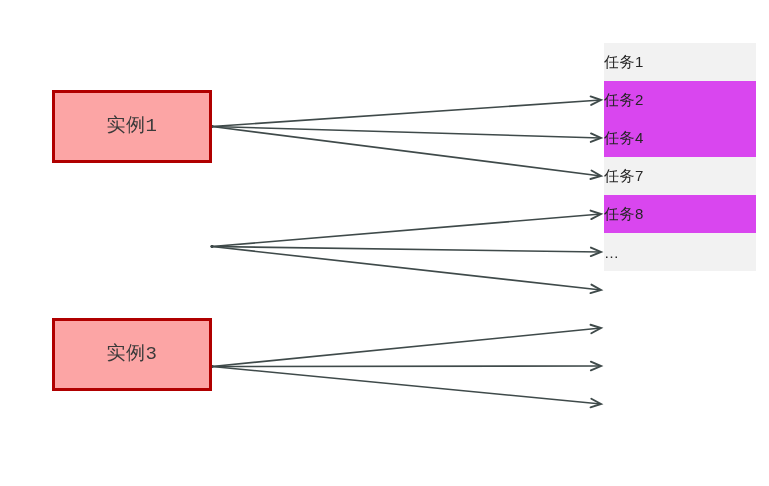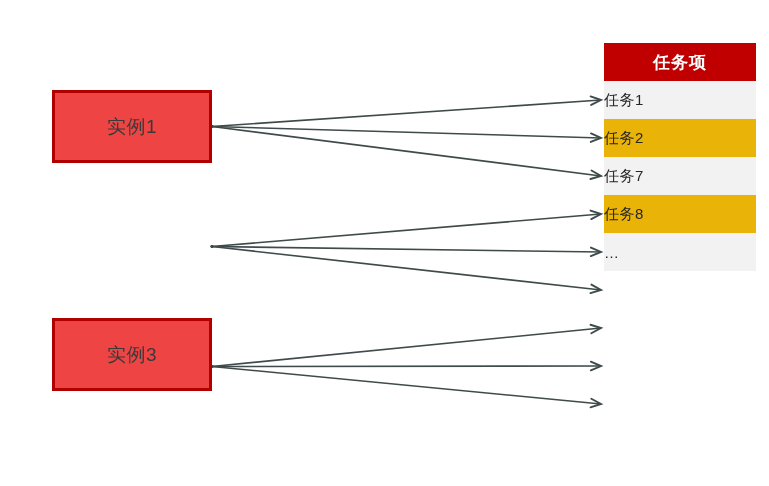--- a/index.html
+++ b/index.html
@@ -19,26 +19,27 @@
     position: absolute;
     left: 0; top: 0;
     width: 769px;
     height: 486px;
   }
 
   
   .instance-box {
     position: absolute;
     box-sizing: border-box;
-    background: #ef4444;
+    background: #fca5a5;
     border: 3px solid #B00000;
     display: flex;
     align-items: center;
     justify-content: center;
     z-index: 3;
+    font-family: Liberation Mono, monospace;
   }
   .instance-label {
     font-size: 19px;
     color: #3a3a3a;
     letter-spacing: 0.5px;
     line-height: 1;
     white-space: nowrap;
   }
 
   #instance-box-0 { left: 52px;  top: 90px;  width: 160px; height: 73px; }
@@ -69,21 +70,21 @@
     height: 38px;
     display: flex;
     align-items: center;
     justify-content: flex-start;
     font-size: 15px;
     color: #262626;
     box-sizing: border-box;
     letter-spacing: 0.5px;
   }
   .row-light { background: #F2F2F2; }
-  .row-dark  { background: #eab308; }
+  .row-dark  { background: #d946ef; }
 
   
   #arrow-layer {
     position: absolute;
     left: 0; top: 0;
     width: 769px;
     height: 486px;
     z-index: 1;
     pointer-events: none;
   }
@@ -126,27 +127,29 @@
   <div class="instance-box" id="instance-box-0">
     <span class="instance-label">实例1</span>
   </div>
 
 
   <div class="instance-box" id="instance-box-2">
     <span class="instance-label">实例3</span>
   </div>
 
   <div id="task-table">
-    <div class="table-header">任务项</div>
     <div id="task-rows">
         <div class="table-row row-light">
           <span>任务1</span>
         </div>
         <div class="table-row row-dark">
           <span>任务2</span>
+        </div>
+        <div class="table-row row-dark">
+          <span>任务4</span>
         </div>
         <div class="table-row row-light">
           <span>任务7</span>
         </div>
         <div class="table-row row-dark">
           <span>任务8</span>
         </div>
         <div class="table-row row-light">
           <span>…</span>
         </div>

